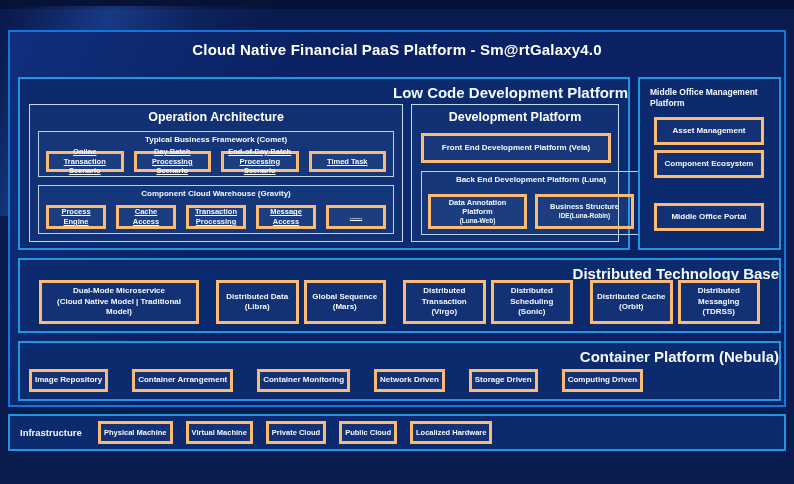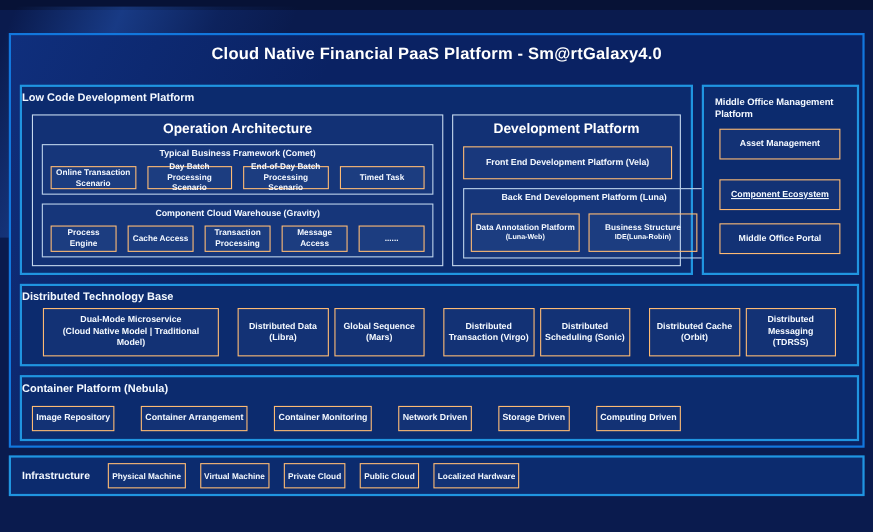--- a/index.html
+++ b/index.html
@@ -13,51 +13,51 @@
                        rgba(35,90,200,0.12) 52%, rgba(35,90,200,0) 68%); }
 
   .main-panel { position:absolute; left:8px; top:30px; width:778px; height:377px;
                 border:2px solid #1277dd;
                 background:linear-gradient(115deg, rgba(30,80,190,0.28) 0%, rgba(30,80,190,0) 32%), #0a2263; }
 
   .page-title { position:absolute; top:9px; left:0; width:100%; text-align:center;
                 font-size:15px; font-weight:bold; letter-spacing:0.2px; color:#ffffff; }
 
   .section { position:absolute; border:2px solid #2095e0; background:#0c2b6e; }
-  .sec-header { text-align:left; font-size:10px; font-weight:bold; padding-top:5px; color:#f4f9ff; }
+  .sec-header { text-align:right; font-size:15px; font-weight:bold; padding-top:5px; color:#f4f9ff; }
 
   .low-code { left:8px; top:45px; width:612px; height:173px; }
   .low-code-body { position:absolute; left:9px; top:25px; height:138px; display:flex; gap:8px; }
 
   .group { position:relative; border:1px solid #c6d9ee; background:rgba(130,175,255,0.05); }
   .op-arch { width:374px; height:138px; }
   .dev-platform { width:208px; height:138px; }
   .group-title { text-align:center; font-weight:bold; font-size:12.5px; padding-top:5px; color:#ffffff; }
 
   .subgroup { position:absolute; border:1px solid #bcd2ea; background:rgba(130,175,255,0.04); }
   .subgroup-label { text-align:center; font-size:8px; font-weight:bold; padding-top:3px; color:#f4f9ff; }
   .comet   { left:8px; top:26px; width:356px; height:46px; }
   .gravity { left:8px; top:80px; width:356px; height:49px; }
-  .comet .leaf-row, .gravity .leaf-row { position:absolute; left:7px; right:7px; top:19px; bottom:4px; display:flex; gap:10px; }
+  .comet .leaf-row, .gravity .leaf-row { position:absolute; left:7px; right:7px; top:19px; bottom:4px; display:flex; gap:10px;text-decoration:underline; }
 
-  .leaf { border:1px solid #fdba74; background:rgba(160,200,255,0.05);
+  .leaf { border:3px solid #fdba74; background:rgba(160,200,255,0.05);
           display:flex; flex-direction:column; align-items:center; justify-content:center;
           text-align:center; font-weight:bold; font-size:7.5px; line-height:1.3;
           color:#f4f9ff; padding:1px 3px; }
   .leaf-row .leaf { flex:1; }
 
   .front-end { position:absolute; left:9px; top:28px; width:190px; height:30px; font-size:8px; }
   .back-end  { left:9px; top:66px; width:220px; height:64px; }
   .back-end .leaf-row { position:absolute; left:6px; right:6px; top:22px; bottom:5px; display:flex; gap:8px; }
   .leaf .sub { font-size:6.5px; font-weight:bold; }
 
   .middle-office { left:628px; top:45px; width:143px; height:173px; }
   .mo-header { padding:8px 10px 0 10px; font-size:8.5px; font-weight:bold; line-height:1.35; color:#f4f9ff; }
   .mo-leaf { position:absolute; left:14px; width:110px; height:28px; font-size:8px; }
-  .mo-leaf.m0 { top:38px; } .mo-leaf.m1 { top:84px;text-decoration:underline; } .mo-leaf.m2 { top:124px; }
+  .mo-leaf.m0 { top:38px; } .mo-leaf.m1 { top:71px; } .mo-leaf.m2 { top:124px; }
 
   .distributed { left:8px; top:226px; width:763px; height:75px; }
   .dist-body { position:absolute; left:19px; right:19px; top:20px; bottom:7px; display:flex; gap:17px; }
   .dual-mode { width:160px; flex:none; font-size:8px; line-height:1.35; padding:2px 8px; }
   .dist-col { flex:1; display:flex; flex-direction:row; gap:5px; }
   .dist-col .leaf { flex:1; font-size:8px; }
 
   .container-platform { left:8px; top:309px; width:763px; height:60px; }
   .cp-row { position:absolute; left:9px; right:9px; top:26px; height:23px; display:flex; gap:24px; }
   .cp-row .leaf { font-size:8px; }

